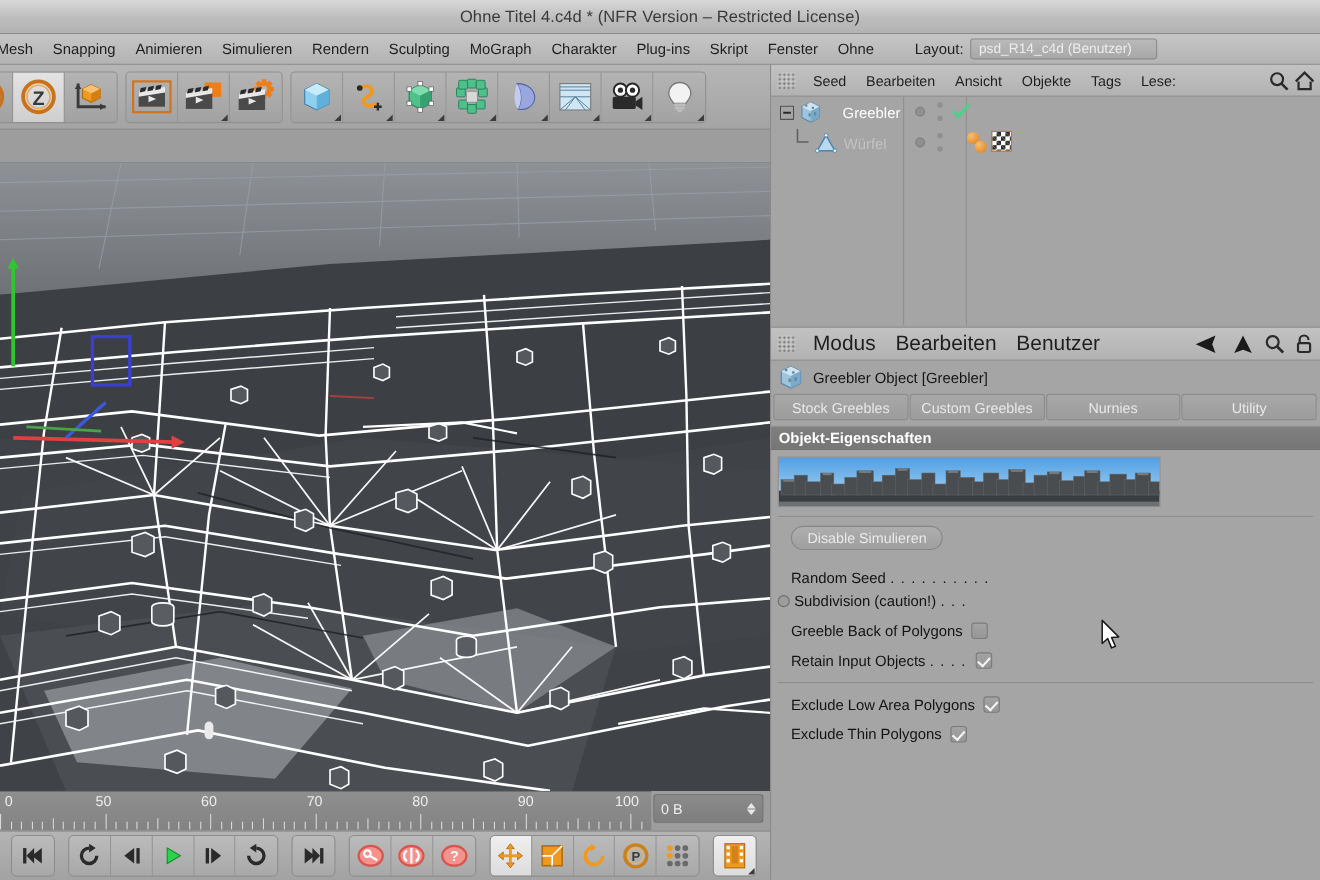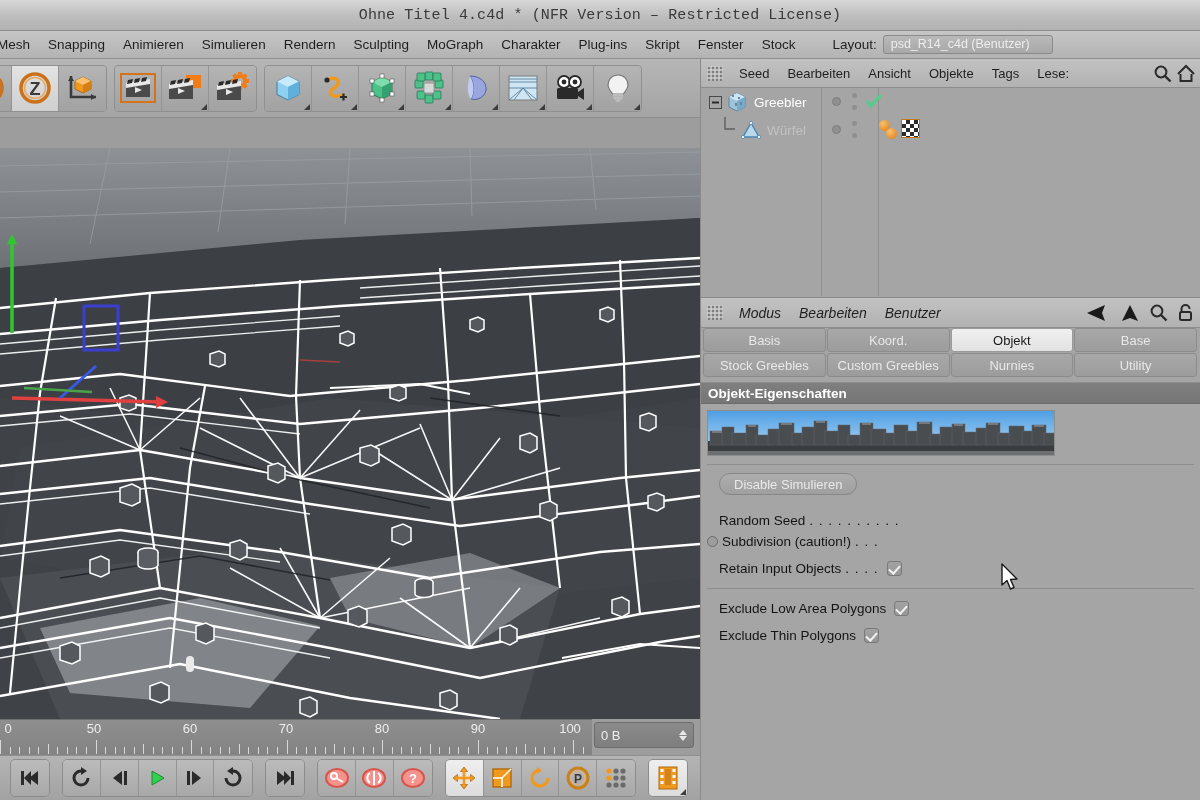--- a/index.html
+++ b/index.html
@@ -13,21 +13,21 @@
   #app { position: relative; width: 1200px; height: 800px; }
 
   
   .titlebar {
     position: absolute; left: 0; top: 0; width: 1200px; height: 31px;
     background: linear-gradient(#d8d8d8, #bdbdbd 55%, #b2b2b2);
     border-bottom: 1px solid #8d8d8d;
     display: flex; align-items: center; justify-content: center;
   }
   .titlebar .title {
-    font-size: 15px; color: #3a3a3a; letter-spacing: .1px; font-family: Liberation Mono, monospace;
+    font-size: 15px; color: #3a3a3a; letter-spacing: .1px;
   }
 
   
   .menubar {
     position: absolute; left: 0; top: 31px; width: 1200px; height: 28px;
     background: linear-gradient(#c6c6c6, #b3b3b3);
     border-bottom: 1px solid #8f8f8f;
     display: flex; align-items: center; padding-left: 0px;
   }
   .menu-item {
@@ -164,21 +164,21 @@
 
   
   .am {
     position: absolute; left: 700px; top: 297px; width: 500px; height: 503px;
     background: #a5a5a5; border-left: 1px solid #8a8a8a; border-top: 1px solid #8a8a8a;
   }
   .am-menu {
     height: 30px; background: linear-gradient(#c2c2c2,#b2b2b2);
     border-bottom: 1px solid #8d8d8d; display: flex; align-items: center;
   }
-  .am-menu .mi { font-size: 14px; color: #1f1f1f; padding: 0 9px; font-style: italic; }
+  .am-menu .mi { font-size: 19px; color: #1f1f1f; padding: 0 9px; }
   .am-menu .icons { margin-left: auto; display: flex; gap: 9px; padding-right: 6px; align-items: center; }
 
   .am-objrow { height: 30px; display: flex; align-items: center; padding-left: 6px; gap: 8px; background: #a5a5a5; }
   .am-objrow .lbl { font-size: 13.5px; color: #141414; }
 
   .tabs { padding: 0 2px; }
   .tabrow { display: flex; }
   .tab {
     flex: 1; height: 24px; margin: 0 1px 1px 0;
     background: linear-gradient(#a8a8a8,#9c9c9c);
@@ -247,21 +247,21 @@
     <span class="menu-item">Snapping</span>
     <span class="menu-item">Animieren</span>
     <span class="menu-item">Simulieren</span>
     <span class="menu-item">Rendern</span>
     <span class="menu-item">Sculpting</span>
     <span class="menu-item">MoGraph</span>
     <span class="menu-item">Charakter</span>
     <span class="menu-item">Plug-ins</span>
     <span class="menu-item">Skript</span>
     <span class="menu-item">Fenster</span>
-    <span class="menu-item">Stock</span>
+    <span class="menu-item">Ohne</span>
     <span class="layout-label">Layout:</span>
     <div class="layout-box">psd_R14_c4d (Benutzer)</div>
   </div>
 
   <div class="toolbar">
 
     <div class="tgroup" style="margin-left:-36px;">
       <div class="tbtn">
         <svg width="34" height="34" viewBox="0 0 34 34">
           <circle cx="17" cy="17" r="14" fill="none" stroke="#c9721a" stroke-width="3.5"></circle>
@@ -816,21 +816,21 @@
           <path d="M11 2 l8 4 v10 l-8 4 -8 -4 V6 z" fill="#9ec4dc" stroke="#5a88a6" stroke-width="1"></path>
           <path d="M11 2 l8 4 -8 4 -8 -4 z" fill="#cfe4f0"></path>
           <path d="M11 10 v10 l8 -4 V6 z" fill="#7aaac8"></path>
           <g fill="#5f8ba8">
               <rect x="6" y="4" width="2" height="2"></rect>
               <rect x="12" y="6" width="2" height="2"></rect>
               <rect x="9" y="12" width="2" height="3"></rect>
               <rect x="14" y="11" width="2" height="3"></rect>
             </g>
         </svg>
-        <span class="obj-name sel" style="margin-left:6px;">Greebler</span>
+        <span class="obj-name sel" style="margin-left:18px;">Greebler</span>
         <span class="dot" style="position:absolute;left:131px;top:9px;"></span>
         <span class="minidot" style="position:absolute;left:151px;top:5px;"></span>
         <span class="minidot" style="position:absolute;left:151px;top:17px;"></span>
         <svg width="18" height="16" viewBox="0 0 18 16" style="position:absolute;left:164px;top:5px;">
           <path d="M2 8 L6 13 L16 2" fill="none" stroke="#4fd08a" stroke-width="3"></path>
         </svg>
       </div>
 
       <div class="om-row" style="padding-left:20px;">
         <svg width="18" height="26" viewBox="0 0 18 26" style="flex:none;">
@@ -871,28 +871,36 @@
           <circle cx="8" cy="8" r="5.4" fill="none" stroke="#2a2a2a" stroke-width="2"></circle>
           <path d="M12 12 L17.5 17.5" stroke="#2a2a2a" stroke-width="2.4"></path>
         </svg>
         <svg width="17" height="19" viewBox="0 0 17 19">
           <path d="M4.5 9 V6 a4 4 0 0 1 8 0" fill="none" stroke="#2a2a2a" stroke-width="2"></path>
           <rect x="3" y="9" width="11" height="8" rx="1.5" fill="none" stroke="#2a2a2a" stroke-width="2"></rect>
         </svg>
       </div>
     </div>
 
+    <div class="am-objrow">
+      <svg width="24" height="24" viewBox="0 0 22 22" style="flex:none;">
+        <path d="M11 2 l8 4 v10 l-8 4 -8 -4 V6 z" fill="#9ec4dc" stroke="#5a88a6" stroke-width="1"></path>
+        <path d="M11 2 l8 4 -8 4 -8 -4 z" fill="#cfe4f0"></path>
+        <path d="M11 10 v10 l8 -4 V6 z" fill="#7aaac8"></path>
+        <g fill="#5f8ba8">
+            <rect x="6" y="4" width="2" height="2"></rect>
+            <rect x="12" y="6" width="2" height="2"></rect>
+            <rect x="9" y="12" width="2" height="3"></rect>
+            <rect x="14" y="11" width="2" height="3"></rect>
+          </g>
+      </svg>
+      <span class="lbl">Greebler Object [Greebler]</span>
+    </div>
 
     <div class="tabs">
-      <div class="tabrow">
-        <div class="tab">Basis</div>
-        <div class="tab">Koord.</div>
-        <div class="tab active">Objekt</div>
-        <div class="tab">Base</div>
-      </div>
       <div class="tabrow">
         <div class="tab">Stock Greebles</div>
         <div class="tab">Custom Greebles</div>
         <div class="tab">Nurnies</div>
         <div class="tab">Utility</div>
       </div>
     </div>
 
     <div class="section-hdr">
       <span>Objekt-Eigenschaften</span>
@@ -974,20 +982,24 @@
 
     
     <div class="prow" style="padding-left:6px;">
       <span class="radio"></span>
       <span class="plabel">Subdivision (caution!)</span>
       <span class="dots" style="margin-left:4px;">. . .</span>
 
     </div>
 
     
+    <div class="prow" style="padding-left:18px;">
+      <span class="plabel">Greeble Back of Polygons</span>
+      <span class="cbox" style="margin-left:8px;"></span>
+    </div>
 
     
     <div class="prow" style="padding-left:18px;">
       <span class="plabel">Retain Input Objects</span>
       <span class="dots" style="margin-left:4px;">. . . .</span>
       <span class="cbox on" style="margin-left:8px;"></span>
     </div>
 
     <div class="divider" style="margin-top:6px;"></div>
 

